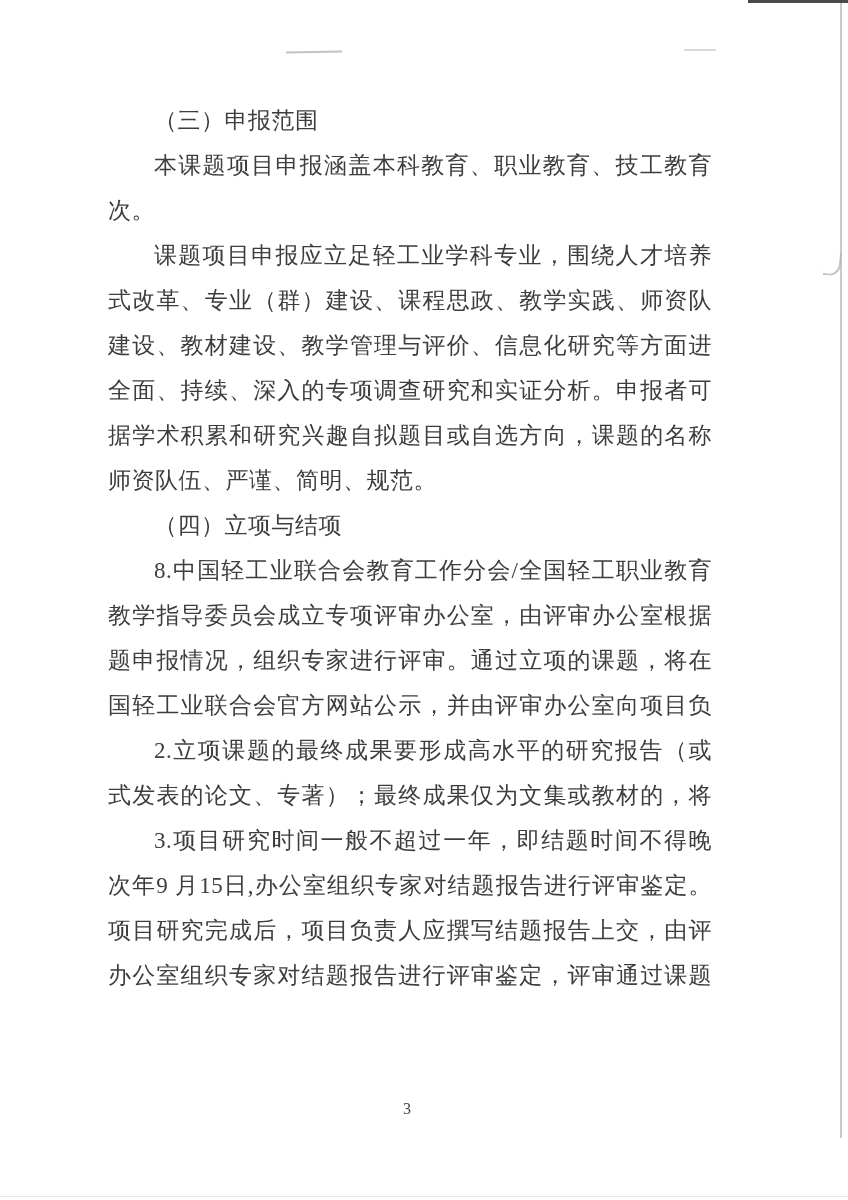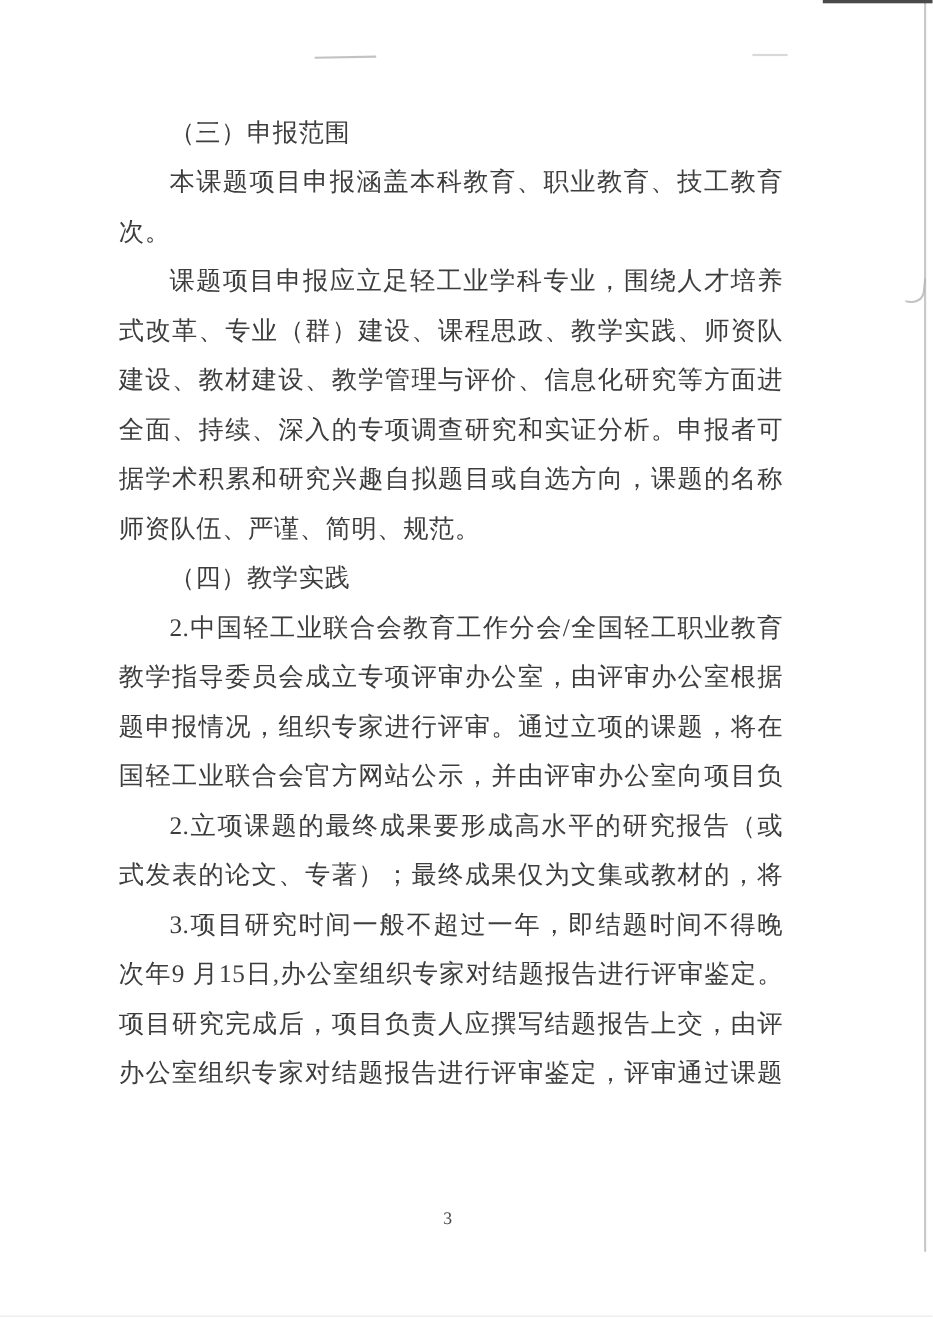--- a/index.html
+++ b/index.html
@@ -113,22 +113,22 @@
   <div class="textblock" id="textblock">
       <div class="line indent heading">（三）申报范围</div>
       <div class="line indent justify">本课题项目申报涵盖本科教育、职业教育、技工教育层</div>
       <div class="line">次。</div>
       <div class="line indent justify">课题项目申报应立足轻工业学科专业，围绕人才培养模</div>
       <div class="line justify">式改革、专业（群）建设、课程思政、教学实践、师资队伍</div>
       <div class="line justify">建设、教材建设、教学管理与评价、信息化研究等方面进行</div>
       <div class="line justify">全面、持续、深入的专项调查研究和实证分析。申报者可根</div>
       <div class="line justify">据学术积累和研究兴趣自拟题目或自选方向，课题的名称表</div>
       <div class="line">师资队伍、严谨、简明、规范。</div>
-      <div class="line indent heading">（四）教学实践</div>
-      <div class="line indent justify">2.中国轻工业联合会教育工作分会/全国轻工职业教育</div>
+      <div class="line indent heading">（四）立项与结项</div>
+      <div class="line indent justify">8.中国轻工业联合会教育工作分会/全国轻工职业教育</div>
       <div class="line justify">教学指导委员会成立专项评审办公室，由评审办公室根据课</div>
       <div class="line justify">题申报情况，组织专家进行评审。通过立项的课题，将在中</div>
       <div class="line justify">国轻工业联合会官方网站公示，并由评审办公室向项目负责</div>
       <div class="line indent justify">2.立项课题的最终成果要形成高水平的研究报告（或正</div>
       <div class="line justify">式发表的论文、专著）；最终成果仅为文集或教材的，将不</div>
       <div class="line indent justify">3.项目研究时间一般不超过一年，即结题时间不得晚于</div>
       <div class="line justify">次年9 月15日,办公室组织专家对结题报告进行评审鉴定。</div>
       <div class="line justify">项目研究完成后，项目负责人应撰写结题报告上交，由评审</div>
       <div class="line justify">办公室组织专家对结题报告进行评审鉴定，评审通过课题将</div>
     </div>

